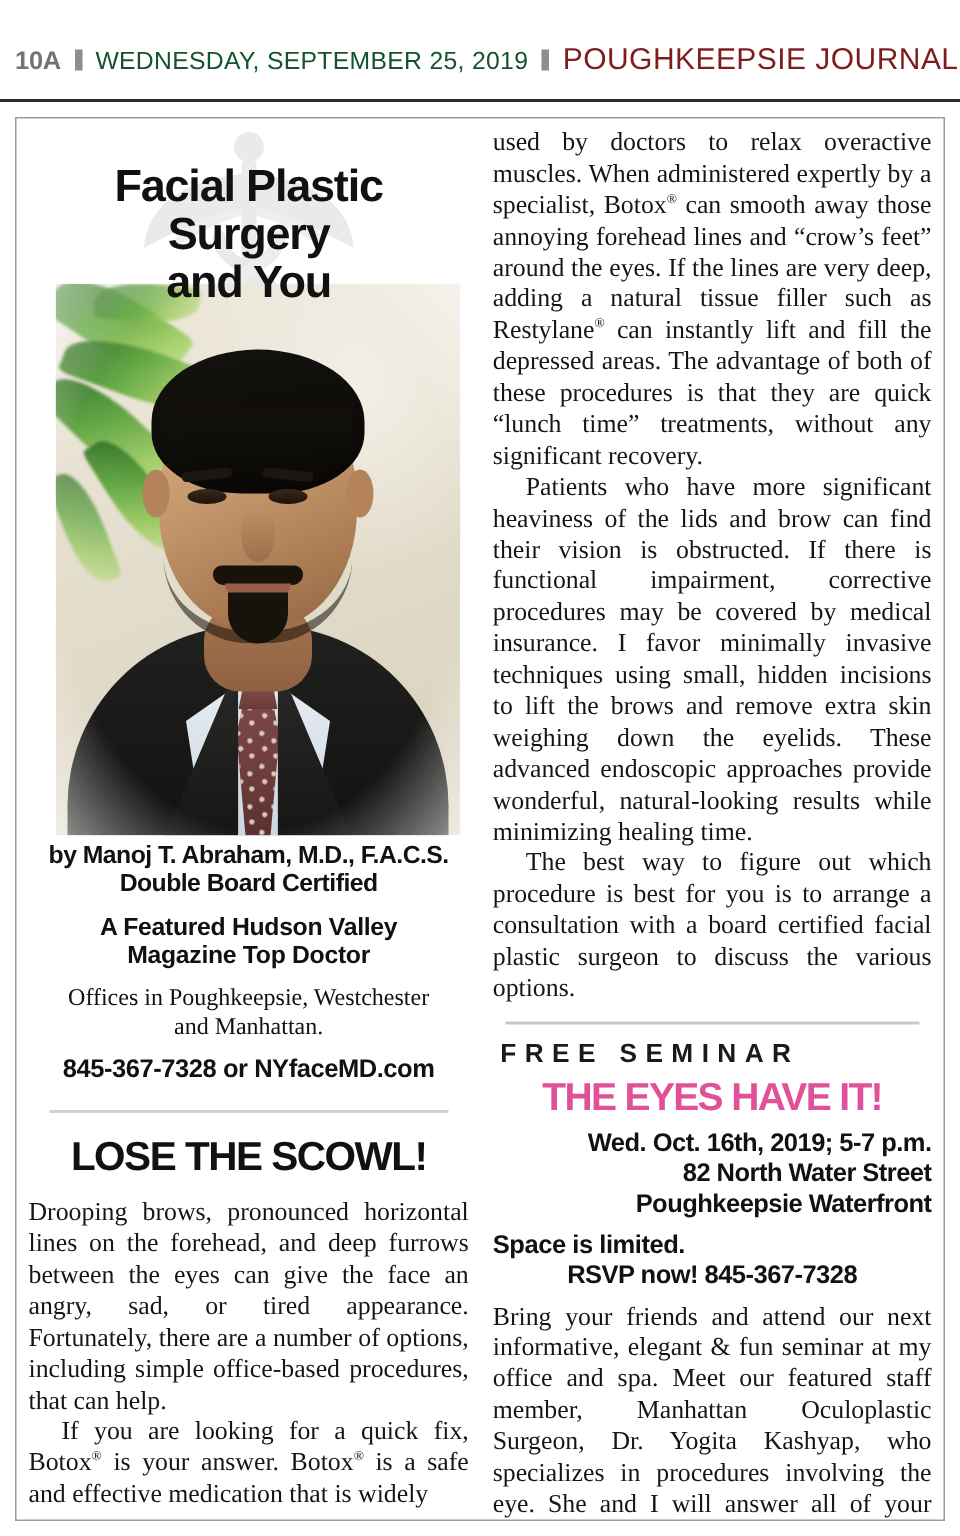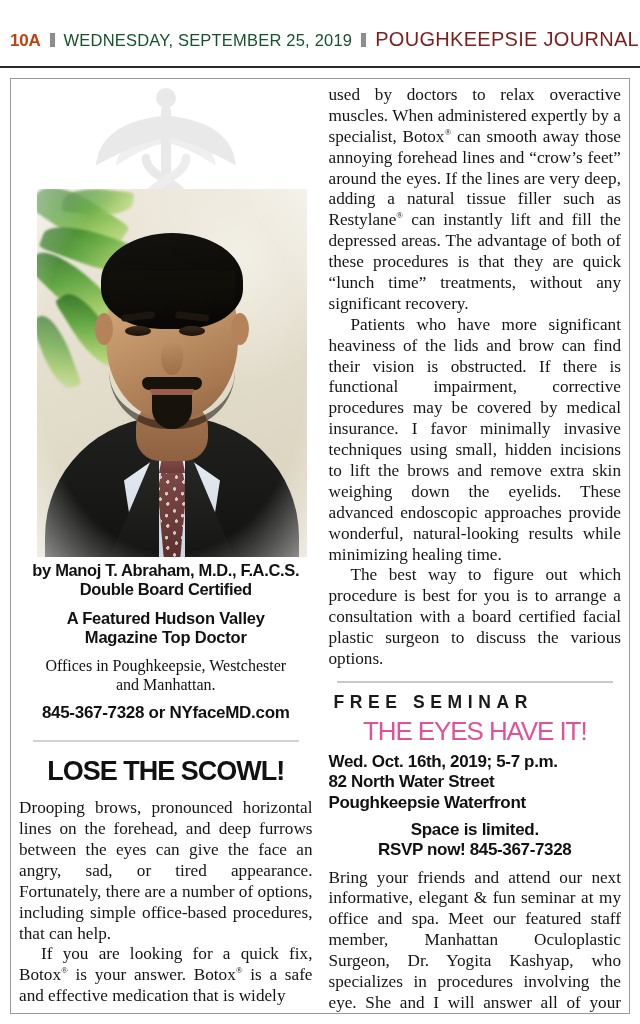--- a/index.html
+++ b/index.html
@@ -27,21 +27,21 @@
   .mast-row {
     display: flex;
     align-items: baseline;
     gap: 9px;
     font-family: "Liberation Sans", sans-serif;
   }
   .mast-page {
     font-size: 17px;
     font-weight: bold;
     letter-spacing: -0.2px;
-    color: #c2410c;
+    color: #737373;
     margin-top: 16px;
   }
   .mast-sep {
     display: inline-block;
     width: 5px;
     height: 14px;
     background: #8d8d8d;
     position: relative;
     top: 1px;
     flex: 0 0 auto;
@@ -372,42 +372,42 @@
     font-weight: bold;
     font-size: 17.5px;
     letter-spacing: 5.6px;
     text-align: left;
     color: #1a1a1a;
     margin-top: 9px;
     padding-left: 5px;
   }
   .sem-head {
     font-family: "Liberation Sans", sans-serif;
-    font-weight: normal;
+    font-weight: bold;
     font-size: 26px;
     letter-spacing: -1.1px;
     text-align: center;
     margin-top: 3px;
   }
   .sem-when, .sem-addr1, .sem-addr2 {
     font-family: "Liberation Sans", sans-serif;
     font-weight: bold;
     font-size: 17px;
     letter-spacing: -0.35px;
-    text-align: left;
+    text-align: right;
     color: #111;
     line-height: 1.2;
   }
   .sem-when { margin-top: 5px; }
   .sem-space {
     font-family: "Liberation Sans", sans-serif;
     font-weight: bold;
     font-size: 17px;
     letter-spacing: -0.3px;
-    text-align: center;
+    text-align: left;
     color: #111;
     margin-top: 7px;
   }
   .sem-rsvp {
     font-family: "Liberation Sans", sans-serif;
     font-weight: bold;
     font-size: 17px;
     letter-spacing: -0.35px;
     text-align: center;
     color: #111;
@@ -440,20 +440,24 @@
           <rect x="56" y="18" width="8" height="172" rx="4"></rect>
           <path d="M60 26 C20 30 6 46 4 66 C26 54 44 46 60 44 Z"></path>
           <path d="M60 26 C100 30 114 46 116 66 C94 54 76 46 60 44 Z"></path>
           <path d="M60 36 C34 40 22 52 20 66 C36 56 48 50 60 48 Z" opacity=".75"></path>
           <path d="M60 36 C86 40 98 52 100 66 C84 56 72 50 60 48 Z" opacity=".75"></path>
           <path d="M44 60 C44 76 76 80 76 96 C76 110 46 112 46 126 C46 140 76 144 76 158 C76 170 56 174 52 184" fill="none" stroke="#b9b9b9" stroke-width="7" stroke-linecap="round"></path>
           <path d="M76 60 C76 76 44 80 44 96 C44 110 74 112 74 126 C74 140 44 144 44 158 C44 170 64 174 68 184" fill="none" stroke="#c4c4c4" stroke-width="7" stroke-linecap="round"></path>
         </g>
       </svg>
 
+      <div class="ad-title">
+        <span>Facial Plastic Surgery</span>
+        <span class="l2">and You</span>
+      </div>
 
       <div class="photo-wrap">
         <div class="photo">
           <div class="ph-bg"></div>
           <div class="ph-leaf lf1"></div>
           <div class="ph-leaf lf2"></div>
           <div class="ph-leaf lf3"></div>
           <div class="ph-leaf lf4"></div>
           <div class="ph-leaf lf5"></div>
           <div class="ph-leaf lf6"></div>

